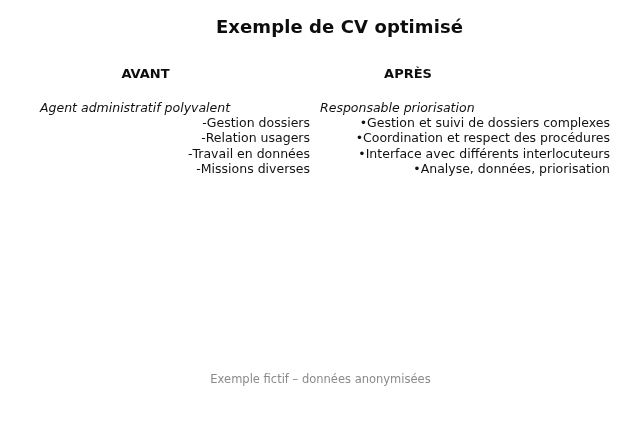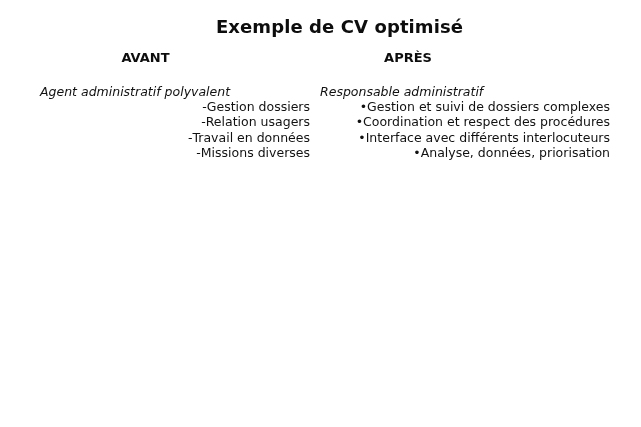--- a/index.html
+++ b/index.html
@@ -32,21 +32,21 @@
     font-size: 18px;
     font-weight: bold;
     letter-spacing: 0.1px;
     color: #0d0d0d;
     line-height: 26px;
     padding-left: 19px;
   }
 
   .columns {
     position: absolute;
-    top: 50px;
+    top: 66px;
     left: 0;
     width: 641px;
     height: 130px;
   }
 
   .column {
     position: absolute;
     top: 0;
   }
 
@@ -141,25 +141,26 @@
       <ul class="bullet-list">
         <li class="bullet-item"><span class="bullet-marker">-</span><span>Gestion dossiers</span></li>
         <li class="bullet-item"><span class="bullet-marker">-</span><span>Relation usagers</span></li>
         <li class="bullet-item"><span class="bullet-marker">-</span><span>Travail en données</span></li>
         <li class="bullet-item"><span class="bullet-marker">-</span><span>Missions diverses</span></li>
       </ul>
     </div>
 
     <div class="column column-after">
       <div class="column-heading">APRÈS</div>
-      <div class="role-line">Responsable administratif</div>
+      <div class="role-line">Responsable priorisation</div>
       <ul class="bullet-list">
         <li class="bullet-item"><span class="bullet-marker">•</span><span>Gestion et suivi de dossiers complexes</span></li>
         <li class="bullet-item"><span class="bullet-marker">•</span><span>Coordination et respect des procédures</span></li>
         <li class="bullet-item"><span class="bullet-marker">•</span><span>Interface avec différents interlocuteurs</span></li>
         <li class="bullet-item"><span class="bullet-marker">•</span><span>Analyse, données, priorisation</span></li>
       </ul>
     </div>
 
   </div>
 
+  <div class="slide-footer">Exemple fictif – données anonymisées</div>
 
 </div>
 
 </body></html>

